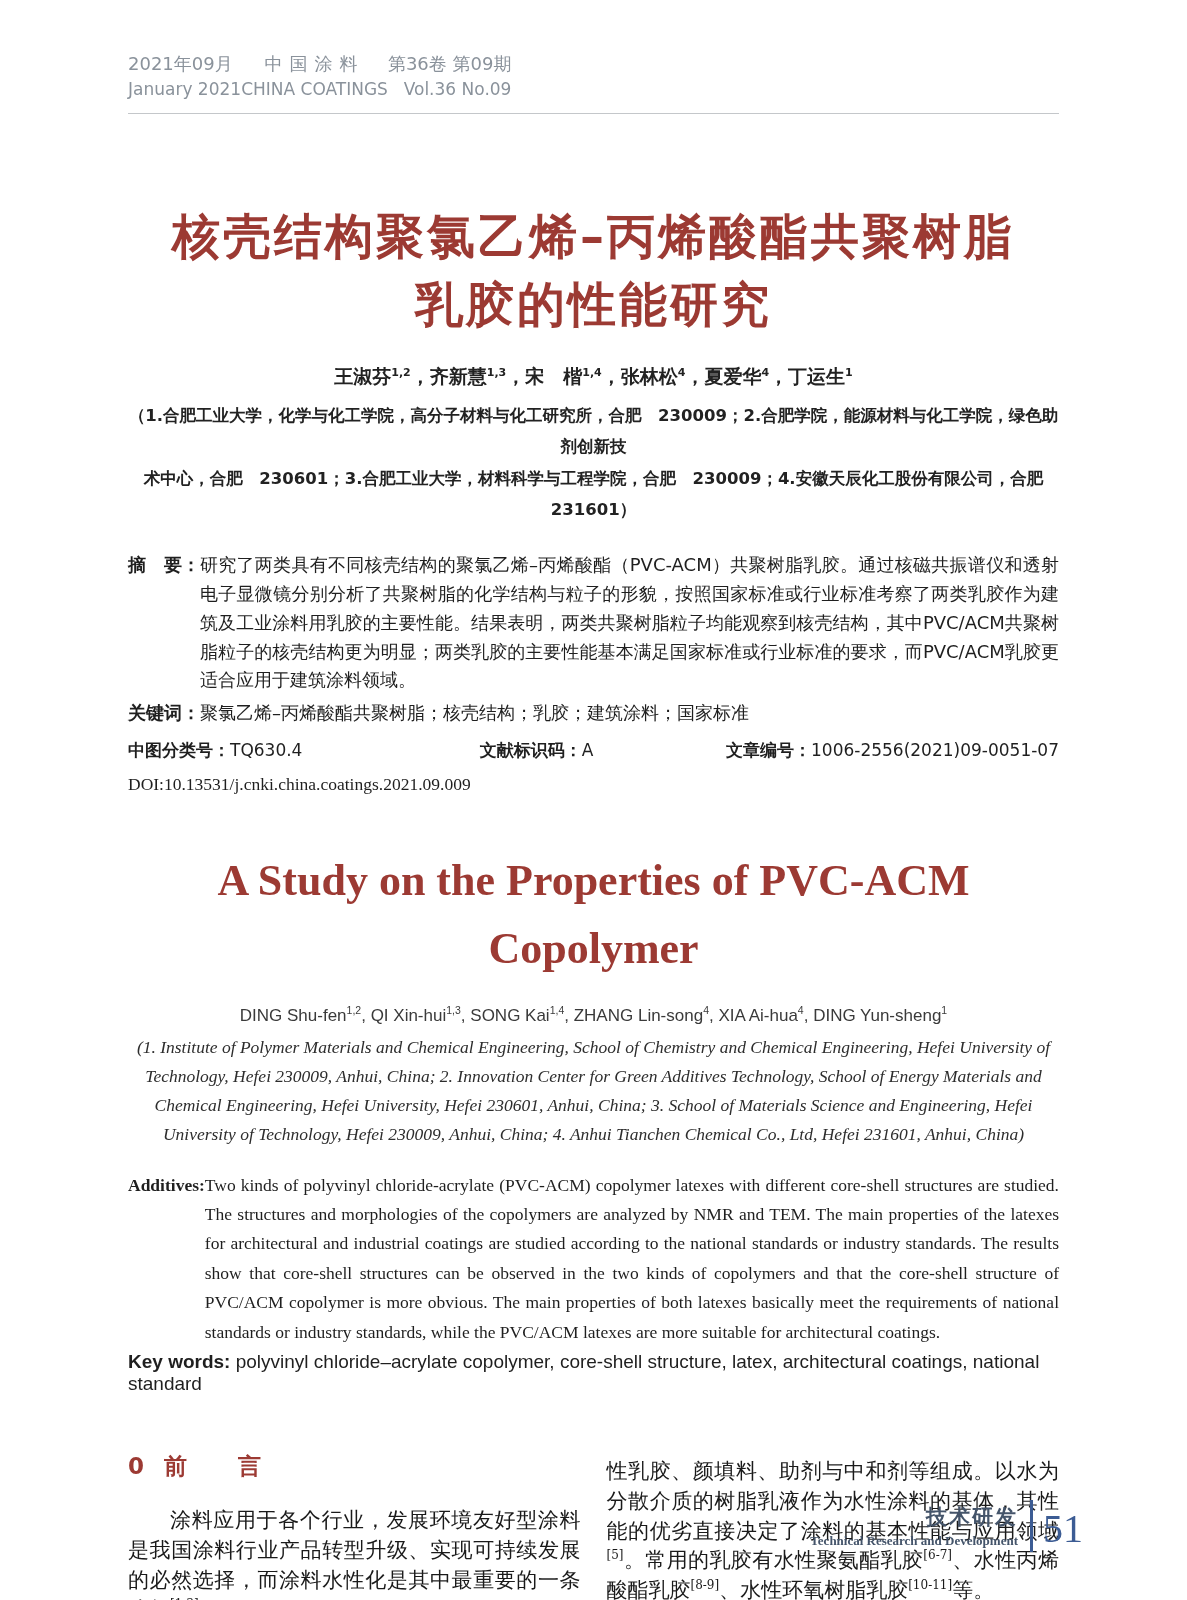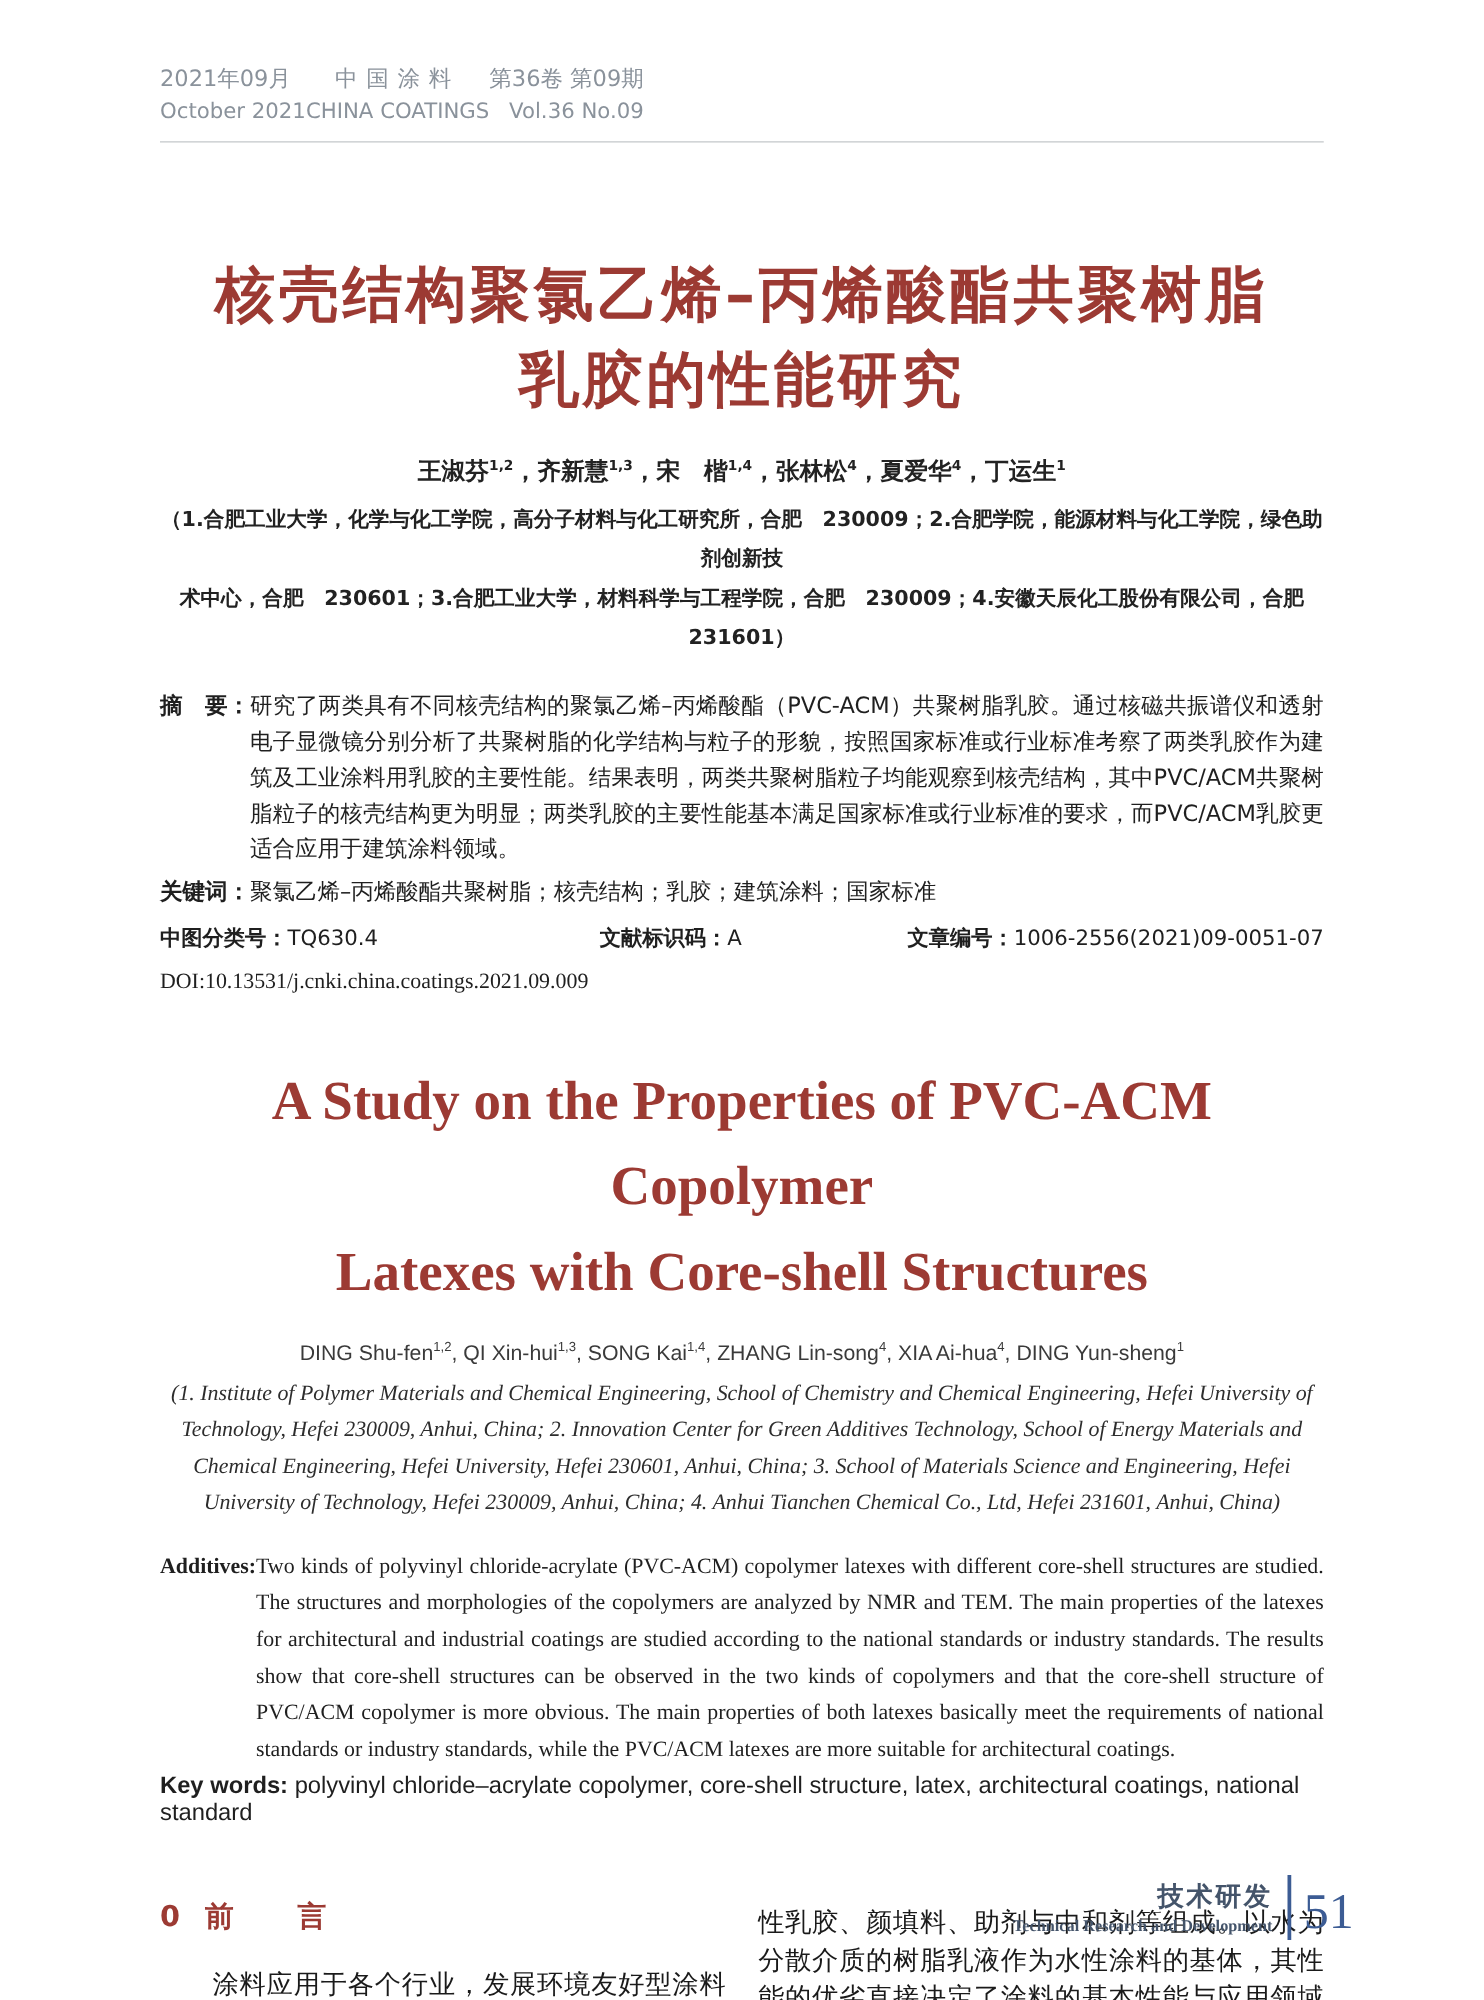--- a/index.html
+++ b/index.html
@@ -103,21 +103,21 @@
   }
 </style>
 </head>
 <body>
 
 <div class="page">
 
   <div class="jheader">
     <div class="blk l">
       <div class="zh">2021年09月</div>
-      <div class="en">October 2021</div>
+      <div class="en">January 2021</div>
     </div>
     <div class="blk c">
       <div class="zh">中国涂料</div>
       <div class="en">CHINA COATINGS</div>
     </div>
     <div class="blk r">
       <div class="zh">第36卷 第09期</div>
       <div class="en">Vol.36 No.09</div>
     </div>
   </div>
@@ -146,21 +146,20 @@
   <div class="class-row">
     <span class="item i1"><span class="lbl">中图分类号：</span><span>TQ630.4</span></span>
     <span class="item i2"><span class="lbl">文献标识码：</span><span>A</span></span>
     <span class="item i3"><span class="lbl">文章编号：</span><span>1006-2556(2021)09-0051-07</span></span>
   </div>
 
   <div class="doi-line">DOI:10.13531/j.cnki.china.coatings.2021.09.009</div>
 
   <h2 class="title-en">
     <div>A Study on the Properties of PVC-ACM Copolymer</div>
-    <div>Latexes with Core-shell Structures</div>
   </h2>
 
   <div class="authors-en"><span>DING Shu-fen</span><sup>1,2</sup><span>, QI Xin-hui</span><sup>1,3</sup><span>, SONG Kai</span><sup>1,4</sup><span>, ZHANG Lin-song</span><sup>4</sup><span>, XIA Ai-hua</span><sup>4</sup><span>, DING Yun-sheng</span><sup>1</sup></div>
   <div class="affil-en">(1. Institute of Polymer Materials and Chemical Engineering, School of Chemistry and Chemical Engineering, Hefei University of Technology, Hefei 230009, Anhui, China; 2. Innovation Center for Green Additives Technology, School of Energy Materials and Chemical Engineering, Hefei University, Hefei 230601, Anhui, China; 3. School of Materials Science and Engineering, Hefei University of Technology, Hefei 230009, Anhui, China; 4. Anhui Tianchen Chemical Co., Ltd, Hefei 231601, Anhui, China)</div>
 
   <div class="hang abstract-en">
     <span class="lbl">Additives:</span>
     <div class="txt"><span>Two kinds of polyvinyl chloride-acrylate (PVC-ACM) copolymer latexes with different core-shell structures are studied. The structures and morphologies of the copolymers are analyzed by NMR and TEM. The main properties of the latexes for architectural and industrial coatings are studied according to the national standards or industry standards. The results show that core-shell structures can be observed in the two kinds of copolymers and that the core-shell structure of PVC/ACM copolymer is more obvious. The main properties of both latexes basically meet the requirements of national standards or industry standards, while the PVC/ACM latexes are more suitable for architectural coatings.</span></div>
   </div>
 

